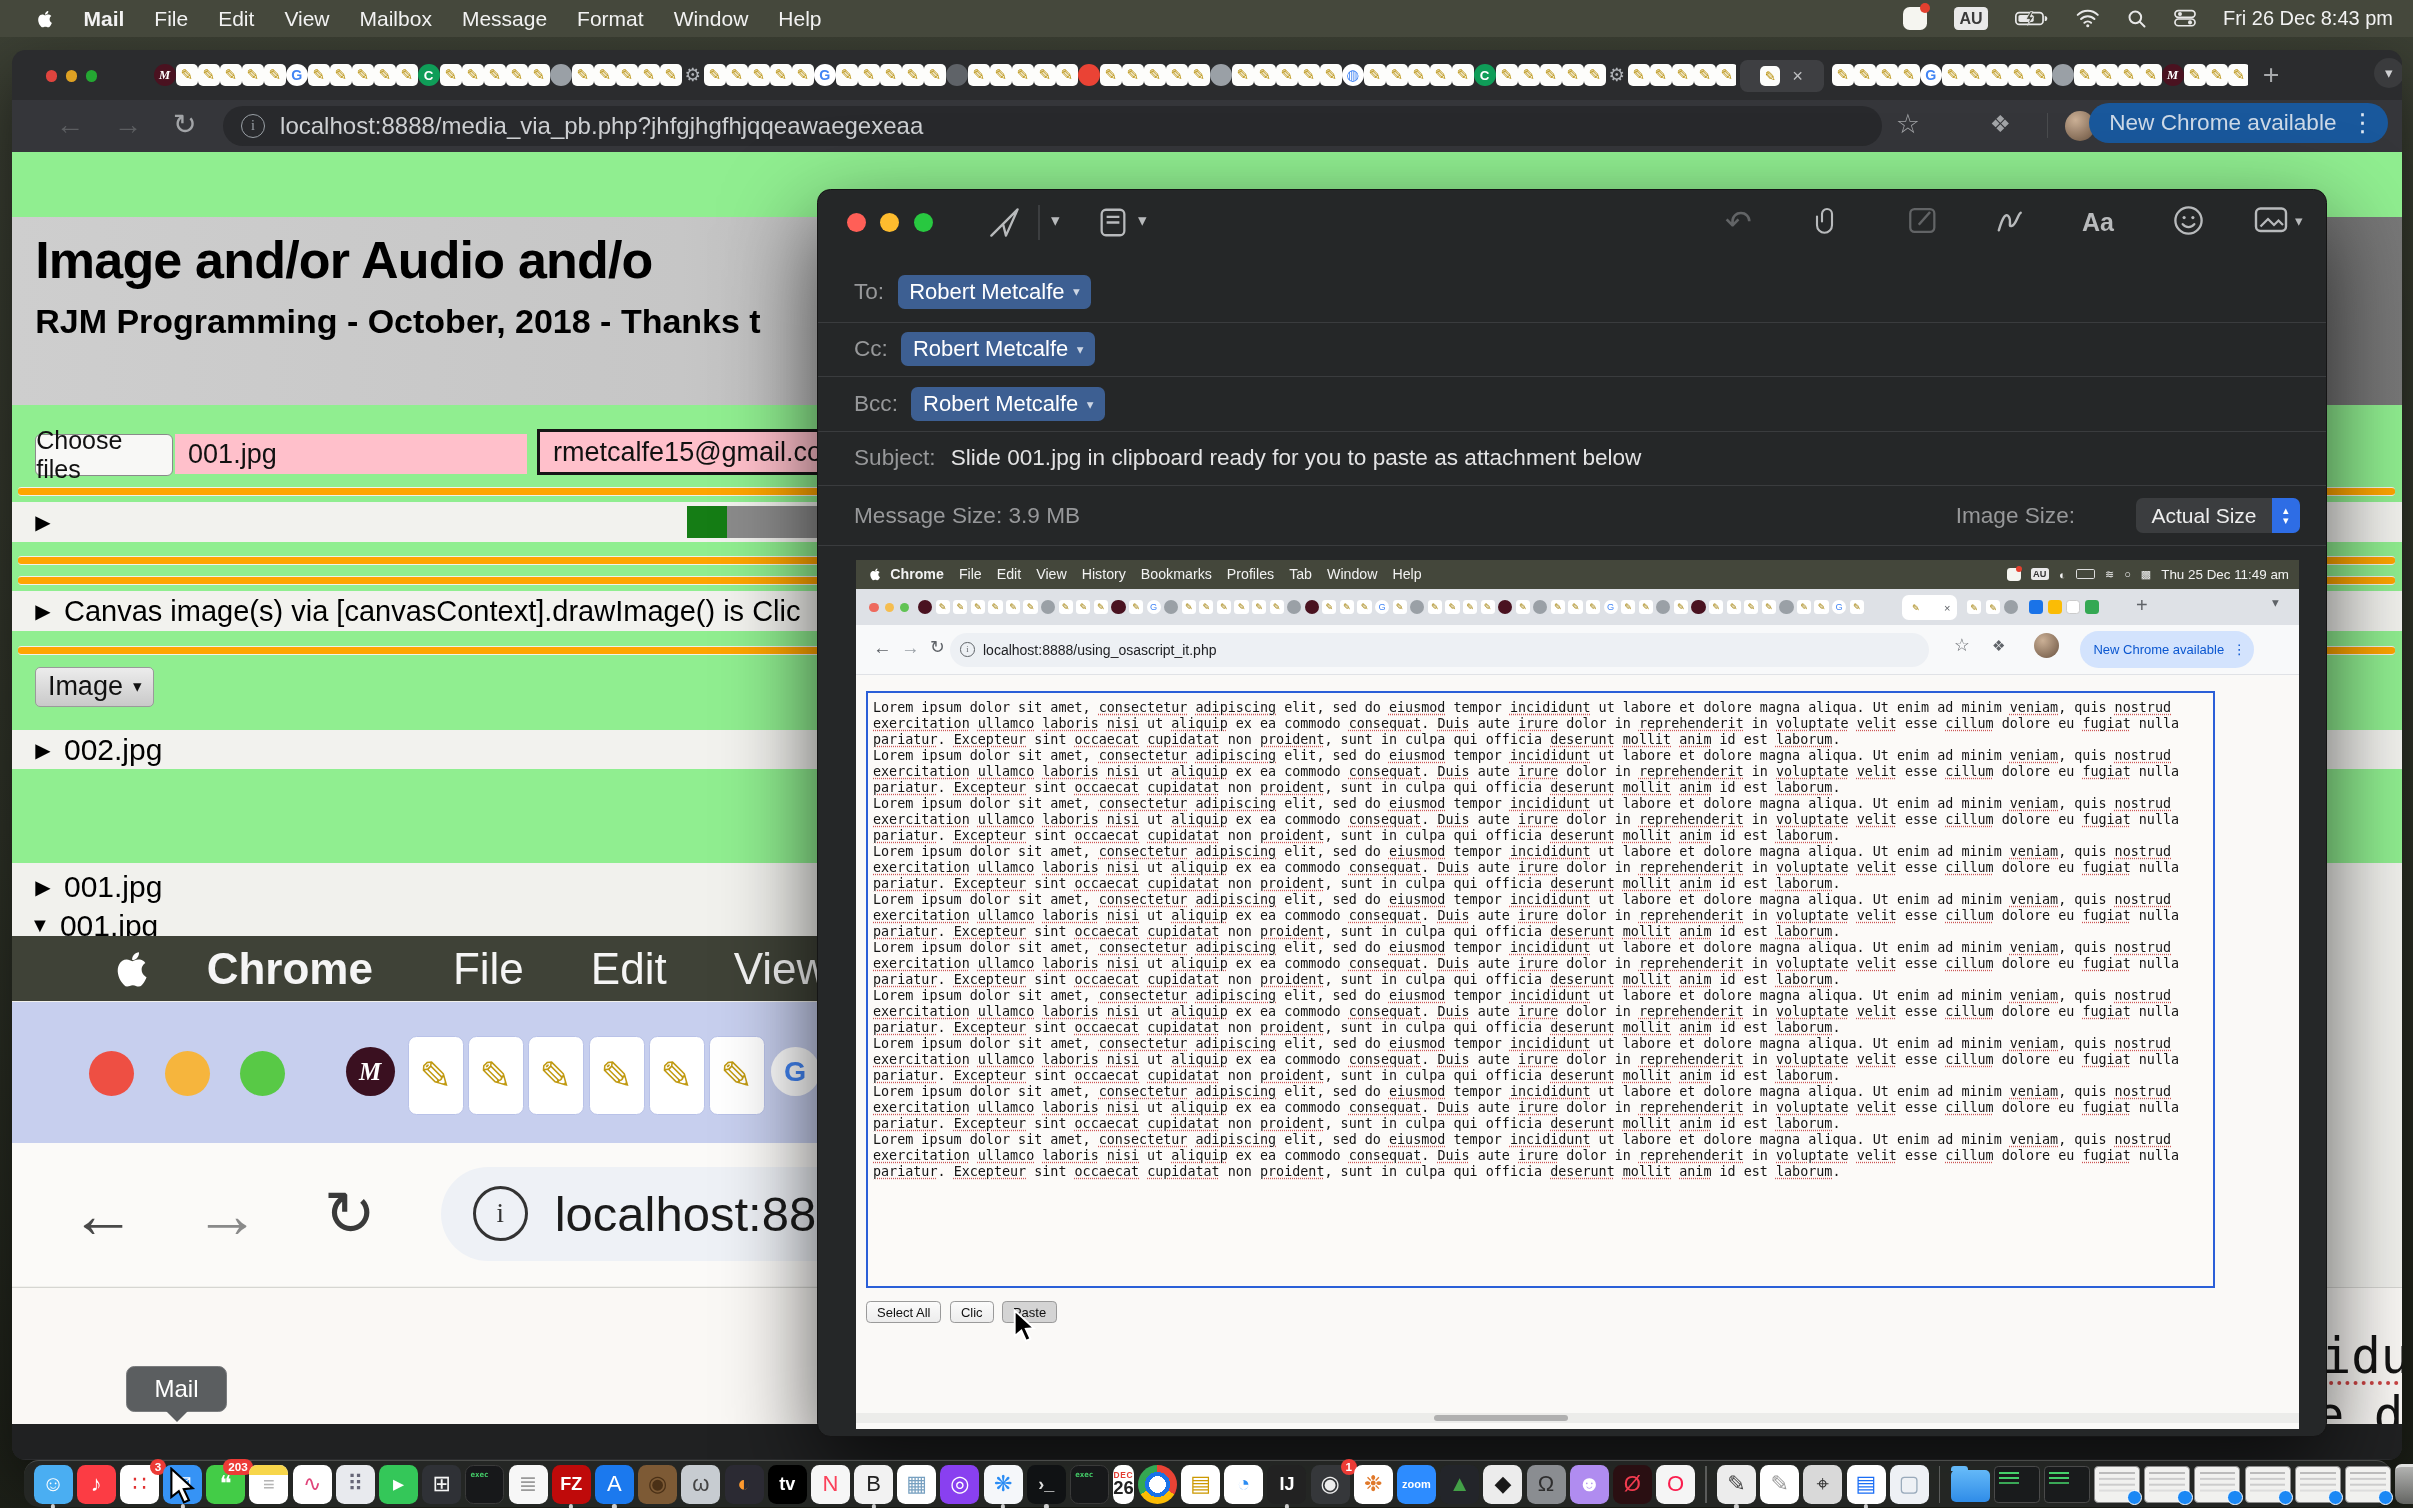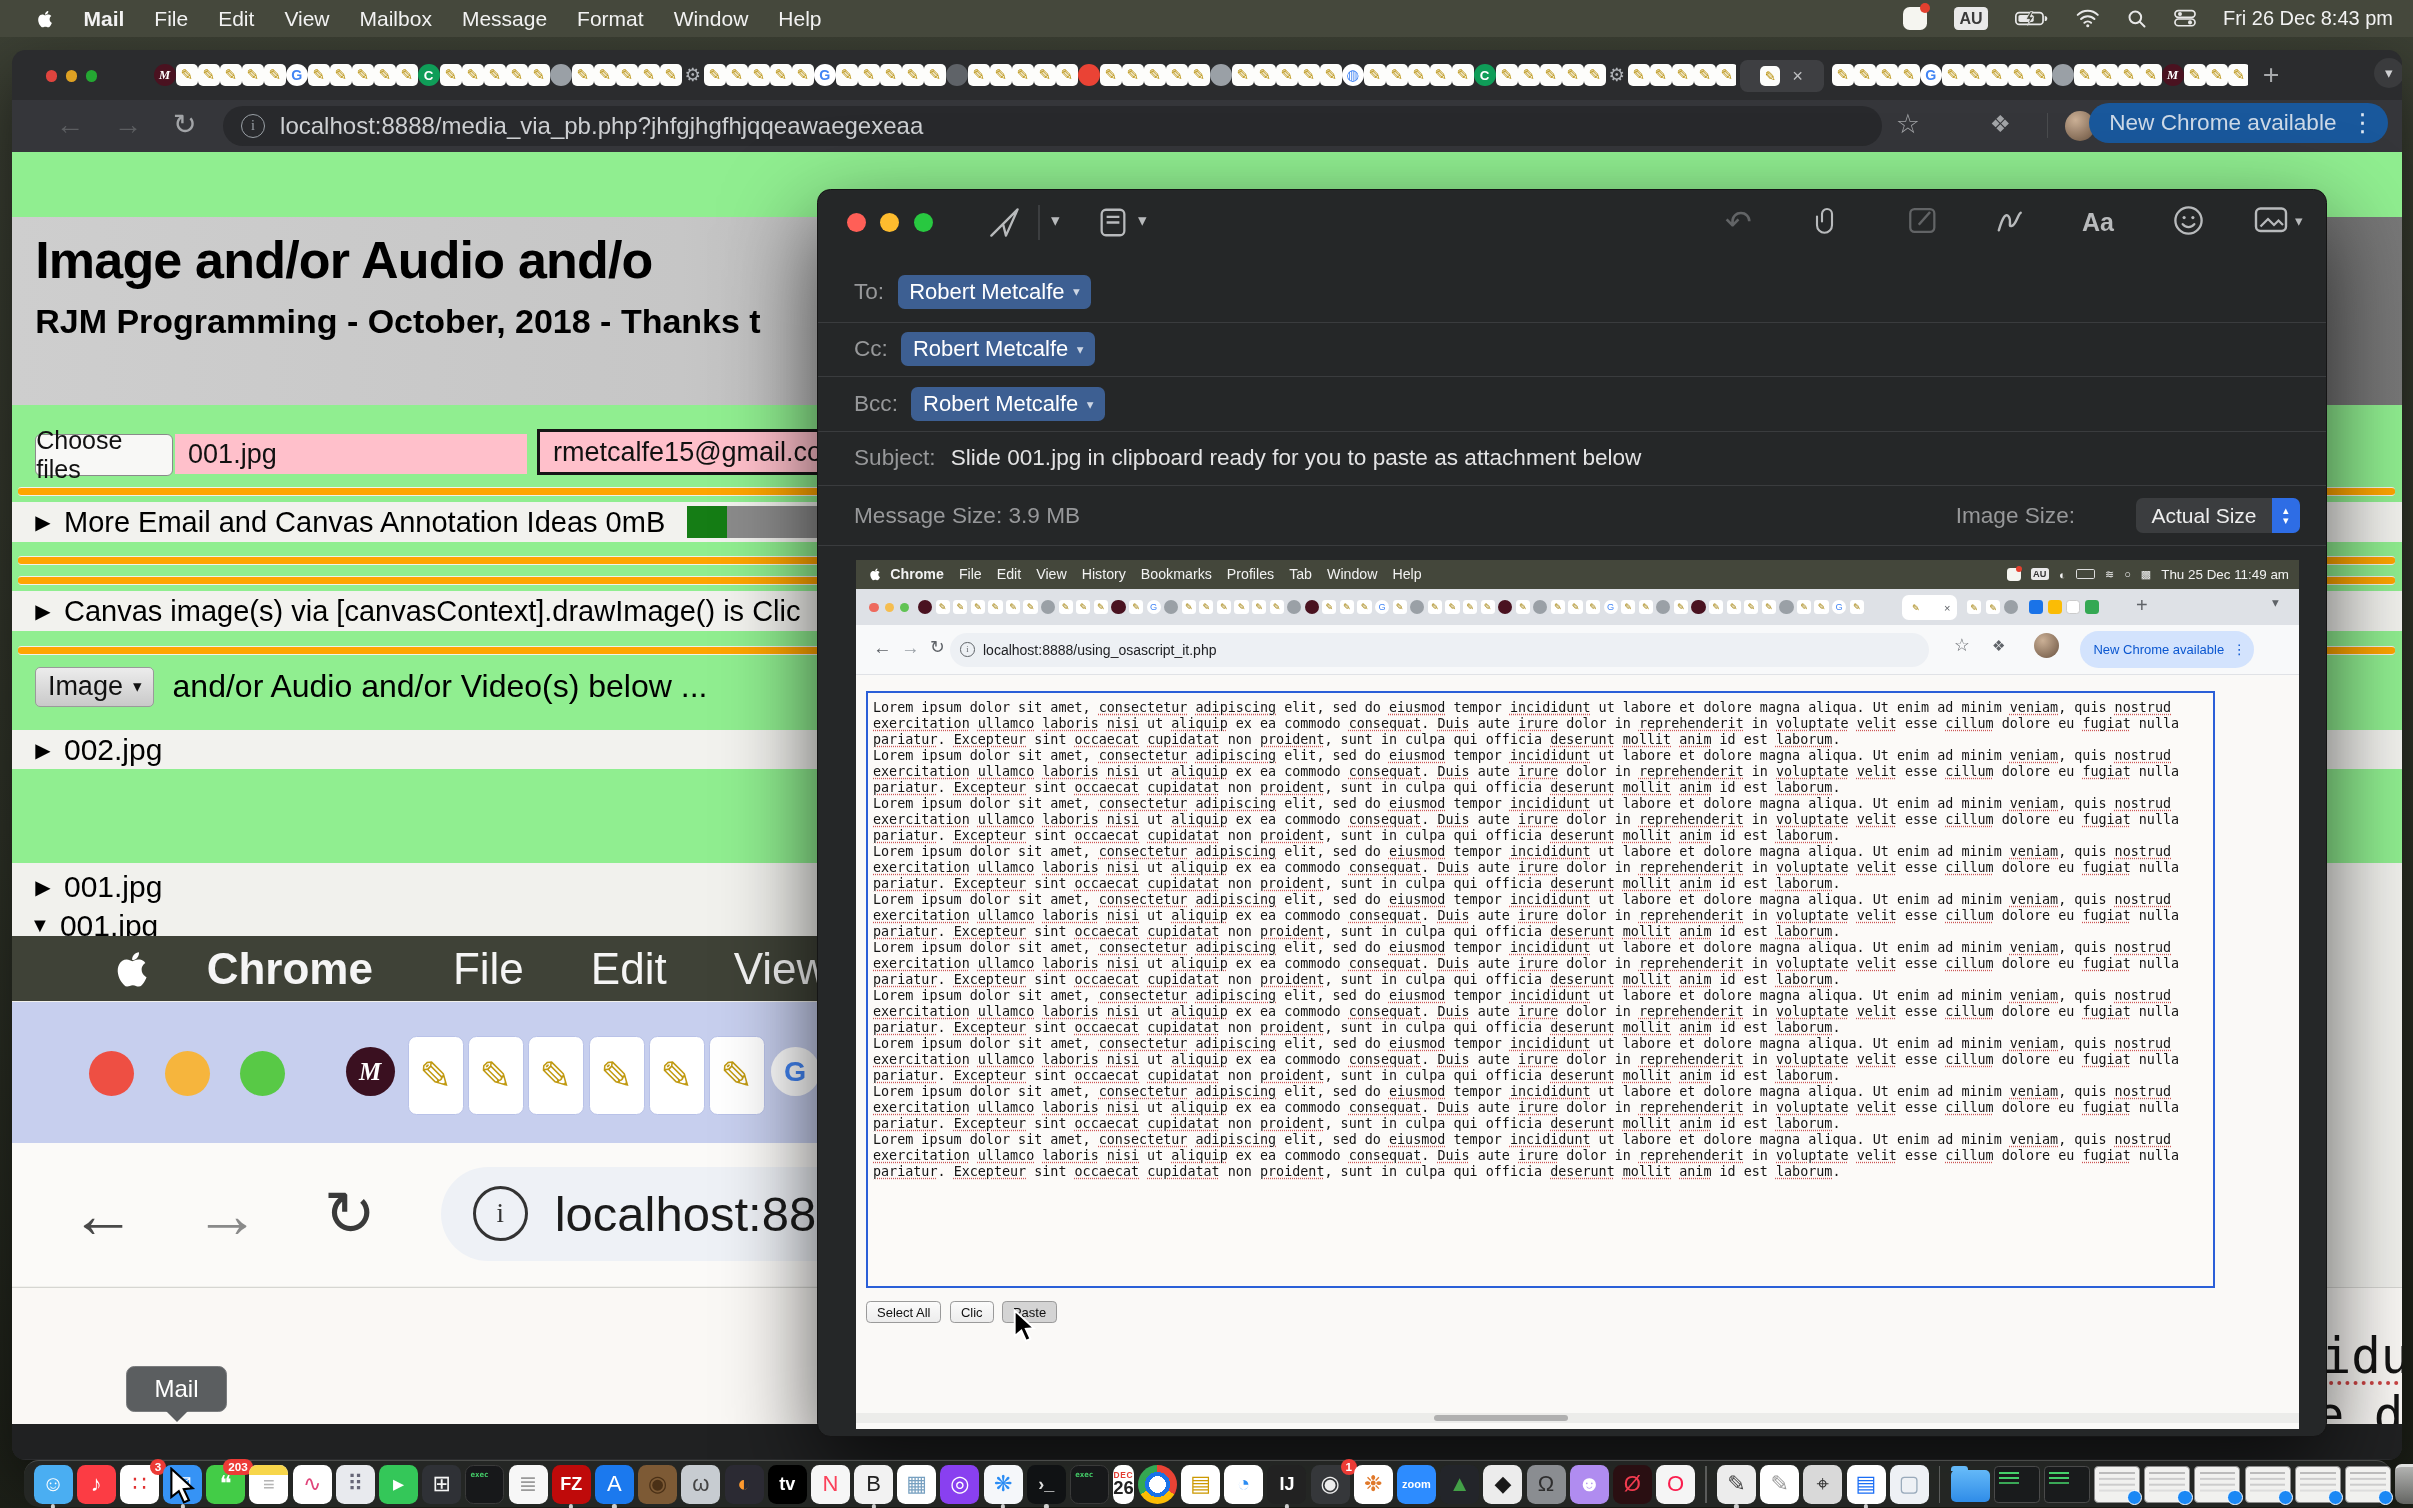--- a/index.html
+++ b/index.html
@@ -273,38 +273,36 @@
     <div class="headblock">
       <h1><span>Image and/or </span><span class="u">Audio</span><span> </span><span class="u">and</span><span>/o</span></h1>
       <div class="sub"><span>RJM Programming - October, 2018 - Thanks t</span><br></div>
     </div>
     <div class="abs btnfile" style="left:23.5px;top:282px;width:136px;height:40px">Choose files</div>
     <div class="abs pinkinput" style="left:163px;top:282px;width:339px;height:40px">001.jpg</div>
     <div class="abs pinkinput" style="left:525px;top:277px;width:270px;height:40px;border:3.4px solid #161616">rmetcalfe15@gmail.com</div>
     <div class="ohr" style="top:335px"></div>
     <div class="wbar" style="top:350px;height:40px">
       <span class="tri">▶</span>
-      <span>More Email and Canvas Annotation Ideas  0mB</span>
       <span class="abs" style="left:675px;top:4.2px;width:211px;height:32px;background:#8b8b8b;display:flex">
         <span style="width:40px;height:100%;background:#157d15"></span>
       </span>
     </div>
     <div class="ohr" style="top:404px"></div>
     <div class="ohr" style="top:424px"></div>
     <div class="wbar" style="top:439px;height:40px">
       <span class="tri">▶</span>
       <span>Canvas image(s) via [canvasContext].drawImage() is Clic</span>
     </div>
     <div class="ohr" style="top:494px"></div>
     <div class="abs" style="left:23.5px;top:515px;display:flex;align-items:center;gap:18.4px">
       <span class="ghost-sel">
           <span>Image</span>
           <span style="font-size:17px">▾</span>
         </span>
-      <span style="font-size:32px"><span>and/or </span><span class="u">Audio</span><span> </span><span class="u">and</span><span>/or </span><span class="u">Video</span><span>(s) below ...</span></span>
     </div>
     <div class="wbar" style="top:578px;height:39px">
       <span class="tri">▶</span>
       <span style="font-size:30px">002.jpg</span>
     </div>
     <div class="abs" style="left:0;top:711px;width:100%;height:561px;background:#f1f1ed">
       <div style="display:flex;align-items:center;margin:6.7px 0 0 23.5px;gap:13.4px">
         <span style="font-size:20px">▶</span>
           <span style="font-size:30px;color:#000">001.jpg</span>
       </div>

